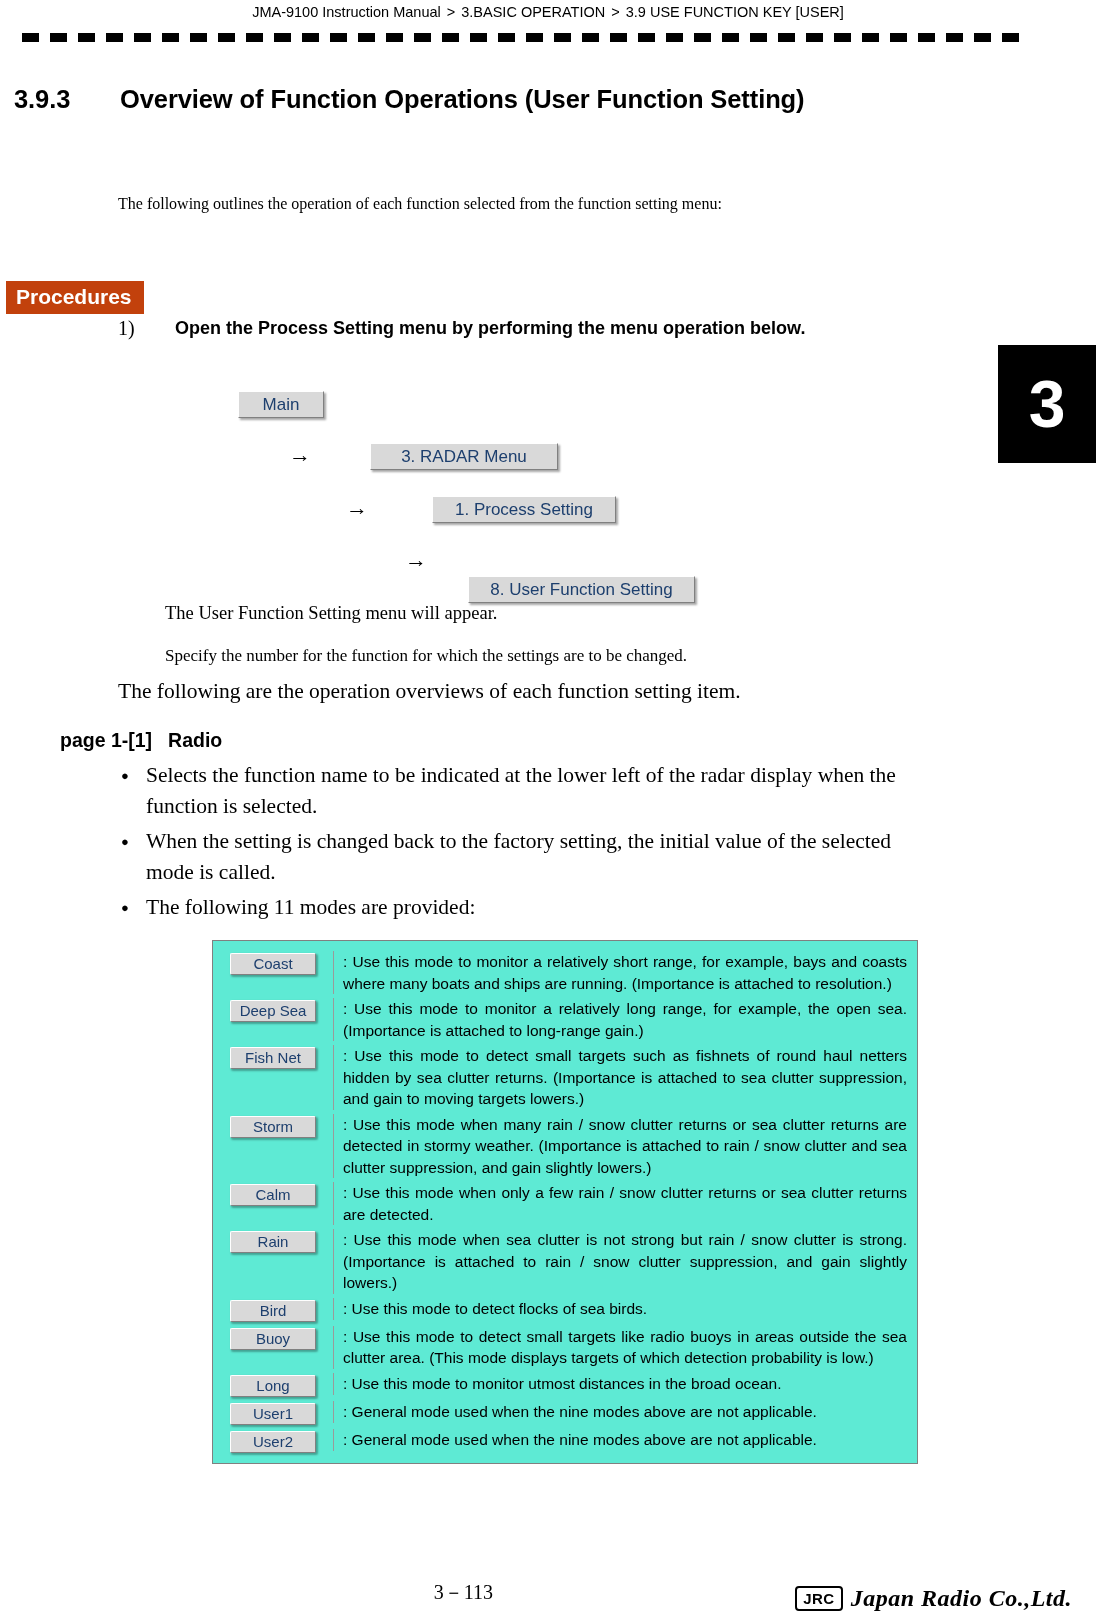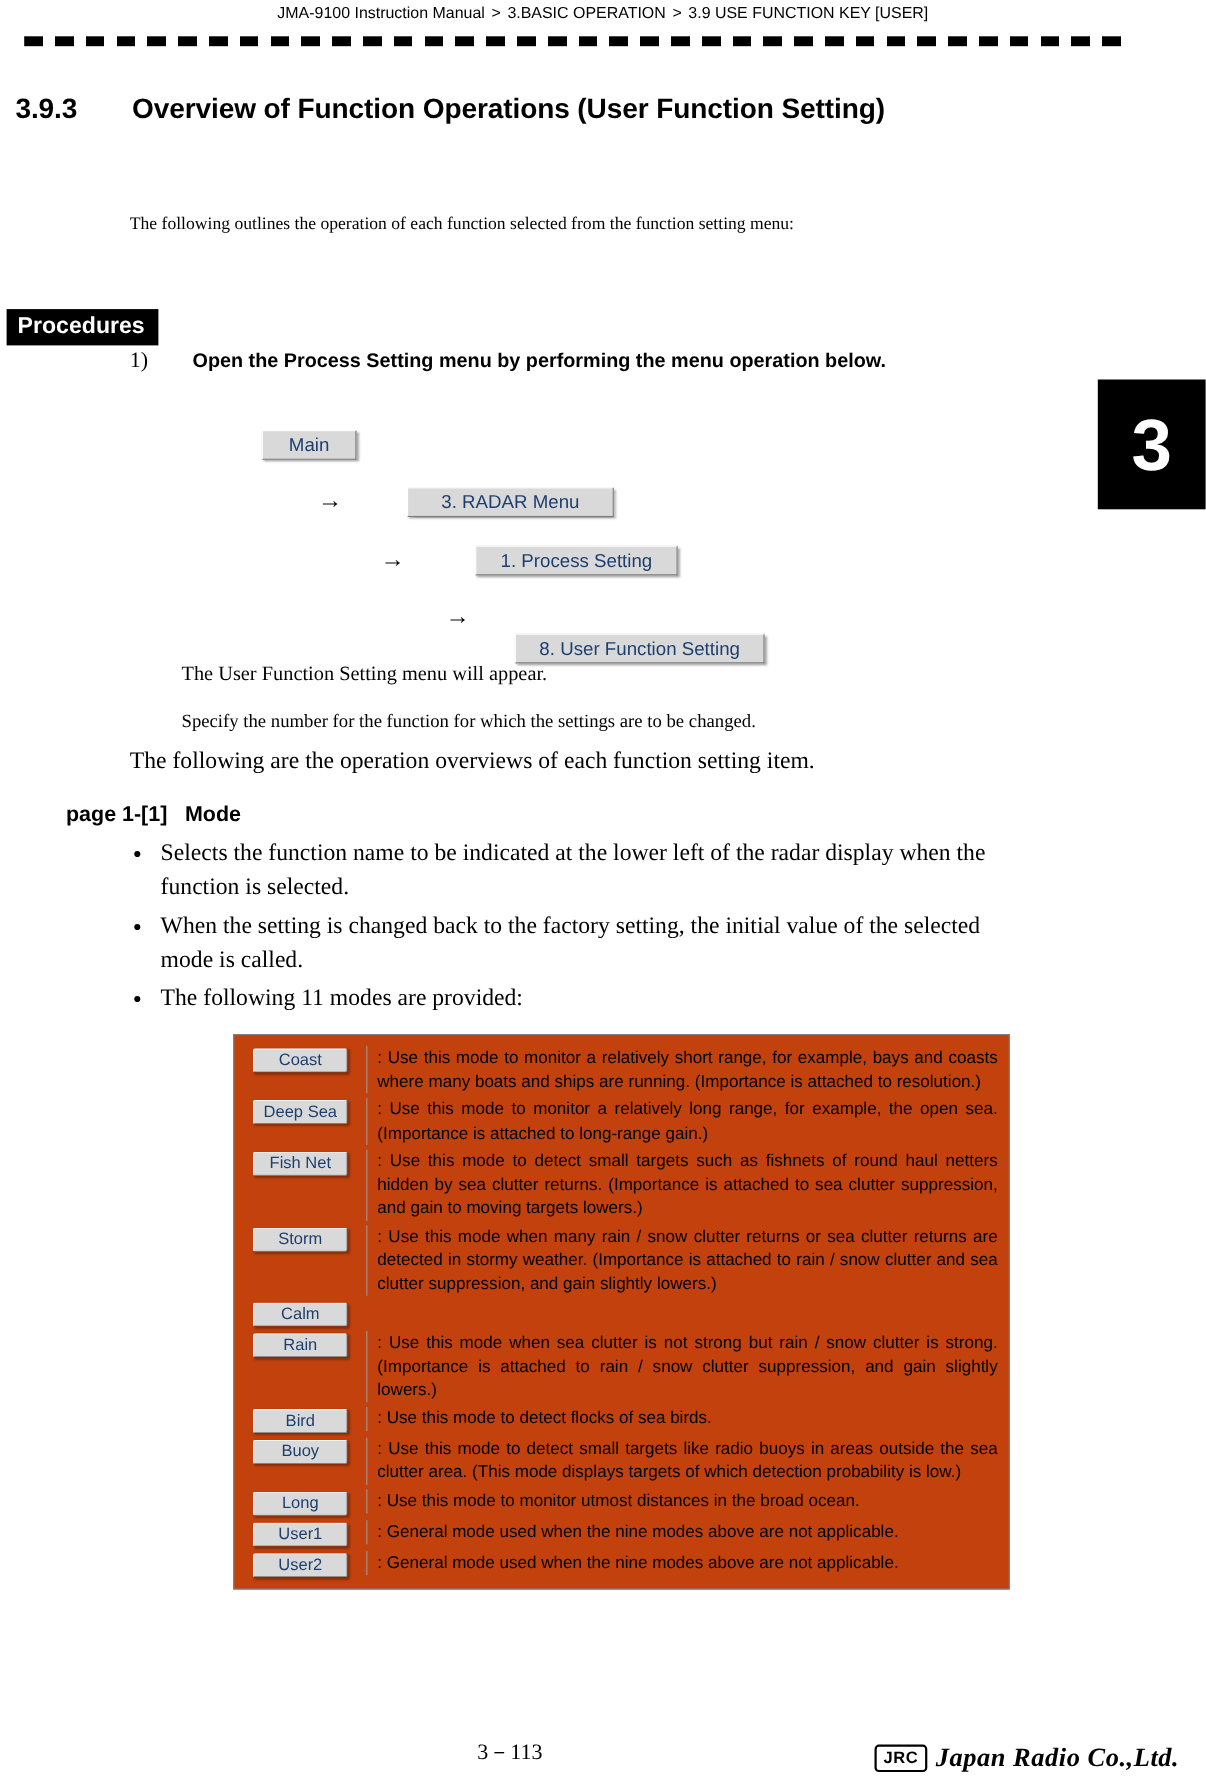--- a/index.html
+++ b/index.html
@@ -84,21 +84,21 @@
     top: 188px;
     left: 118px;
     width: 800px;
   }
 
   
   .proc-label {
     position: absolute;
     top: 281px;
     left: 6px;
-    background: #000000;
+    background: #c2410c;
     color: #fff;
     font-family: "Liberation Sans", sans-serif;
     font-weight: bold;
     font-size: 21px;
     padding: 4px 12px 5px 10px;
   }
 
   
   .step-num {
     position: absolute;
@@ -196,21 +196,21 @@
     font-size: 13px;
   }
 
   
   .mode-table {
     position: absolute;
     top: 940px;
     left: 212px;
     width: 706px;
     border: 1px solid #808080;
-    background: #c2410c;
+    background: #5eead4;
     box-sizing: border-box;
     padding: 8px 0 8px 0;
   }
   .mode-row {
     display: flex;
     align-items: flex-start;
     padding: 2px 0;
   }
   .mode-btn-cell {
     width: 120px;
@@ -315,21 +315,21 @@
 <div class="arrow" id="ar2">→</div>
 <div class="menu-box" id="mb3">1. Process Setting</div>
 <div class="arrow" id="ar3">→</div>
 <div class="menu-box" id="mb4">8. User Function Setting</div>
 
 <div class="para" id="p-appear">The User Function Setting menu will appear.</div>
 <div class="para" id="p-specify">Specify the number for the function for which the settings are to be changed.</div>
 <div class="para" id="p-overview">The following are the operation overviews of each function setting item.</div>
 
 <div class="subhead">
-  <span>page 1-[1]</span><span class="gap"></span><span>Mode</span>
+  <span>page 1-[1]</span><span class="gap"></span><span>Radio</span>
 </div>
 
 <div class="bullet-list">
   <div class="bullet">Selects the function name to be indicated at the lower left of the radar display when the function is selected.</div>
   <div class="bullet">When the setting is changed back to the factory setting, the initial value of the selected mode is called.</div>
   <div class="bullet">The following 11 modes are provided:</div>
 </div>
 
 <div class="mode-table">
   <div class="mode-row">
@@ -353,20 +353,21 @@
   <div class="mode-row">
     <div class="mode-btn-cell">
       <div class="mode-btn">Storm</div>
     </div>
     <div class="mode-desc">: Use this mode when many rain / snow clutter returns or sea clutter returns are detected in stormy weather. (Importance is attached to rain / snow clutter and sea clutter suppression, and gain slightly lowers.)</div>
   </div>
   <div class="mode-row">
     <div class="mode-btn-cell">
       <div class="mode-btn">Calm</div>
     </div>
+    <div class="mode-desc">: Use this mode when only a few rain / snow clutter returns or sea clutter returns are detected.</div>
   </div>
   <div class="mode-row">
     <div class="mode-btn-cell">
       <div class="mode-btn">Rain</div>
     </div>
     <div class="mode-desc">: Use this mode when sea clutter is not strong but rain / snow clutter is strong. (Importance is attached to rain / snow clutter suppression, and gain slightly lowers.)</div>
   </div>
   <div class="mode-row">
     <div class="mode-btn-cell">
       <div class="mode-btn">Bird</div>

